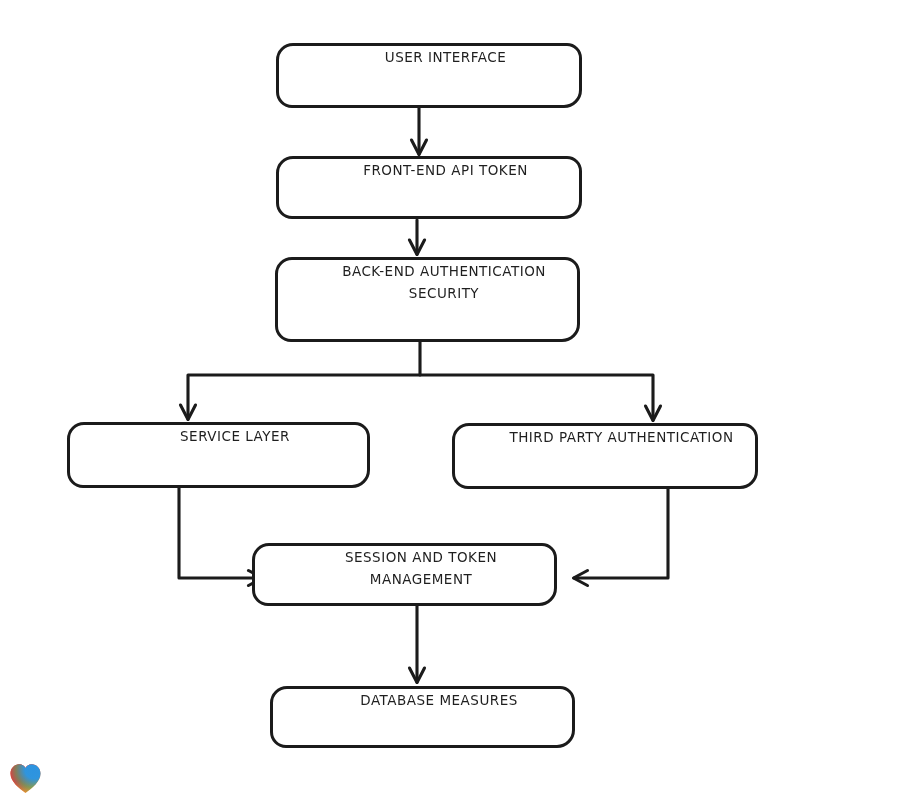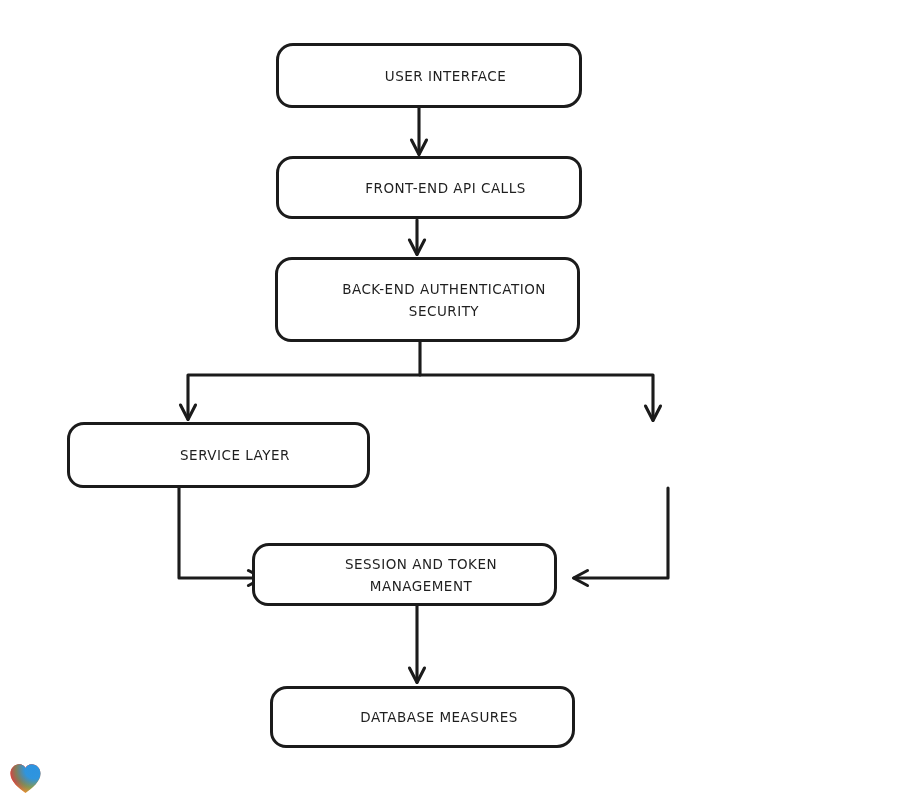--- a/index.html
+++ b/index.html
@@ -30,21 +30,21 @@
     stroke-linecap: round;
     stroke-linejoin: round;
   }
   .node {
     position: absolute;
     box-sizing: border-box;
     background: #ffffff;
     border: 3.4px solid #1b1b1b;
     border-radius: 17px 15px 18px 16px;
     display: flex;
-    align-items: center;
+    align-items: flex-start;
     justify-content: center;
     z-index: 2;
     padding-left: 33px;
   }
   .node .label {
     display: block;
     text-align: center;
     font-size: 13.5px;
     letter-spacing: 0.5px;
     line-height: 22px;
@@ -118,31 +118,34 @@
       <path d="M417 606 L417 682"></path>
       <path d="M409.5 668 L417 682.5 L424.5 668"></path>
     </g>
   </svg>
 
   <div class="node n-user-interface">
     <span class="label">USER INTERFACE</span>
   </div>
 
   <div class="node n-front-end">
-    <span class="label">FRONT-END API CALLS</span>
+    <span class="label">FRONT-END API TOKEN</span>
   </div>
 
   <div class="node n-back-end">
     <span class="label narrow">BACK-END AUTHENTICATION SECURITY</span>
   </div>
 
   <div class="node n-database">
     <span class="label">SERVICE LAYER</span>
   </div>
 
+  <div class="node n-third-party">
+    <span class="label">THIRD PARTY AUTHENTICATION</span>
+  </div>
 
   <div class="node n-session-token">
     <span class="label narrow">SESSION AND TOKEN MANAGEMENT</span>
   </div>
 
   <div class="node n-security">
     <span class="label">DATABASE MEASURES</span>
   </div>
 
   <div class="heart-logo"></div>

